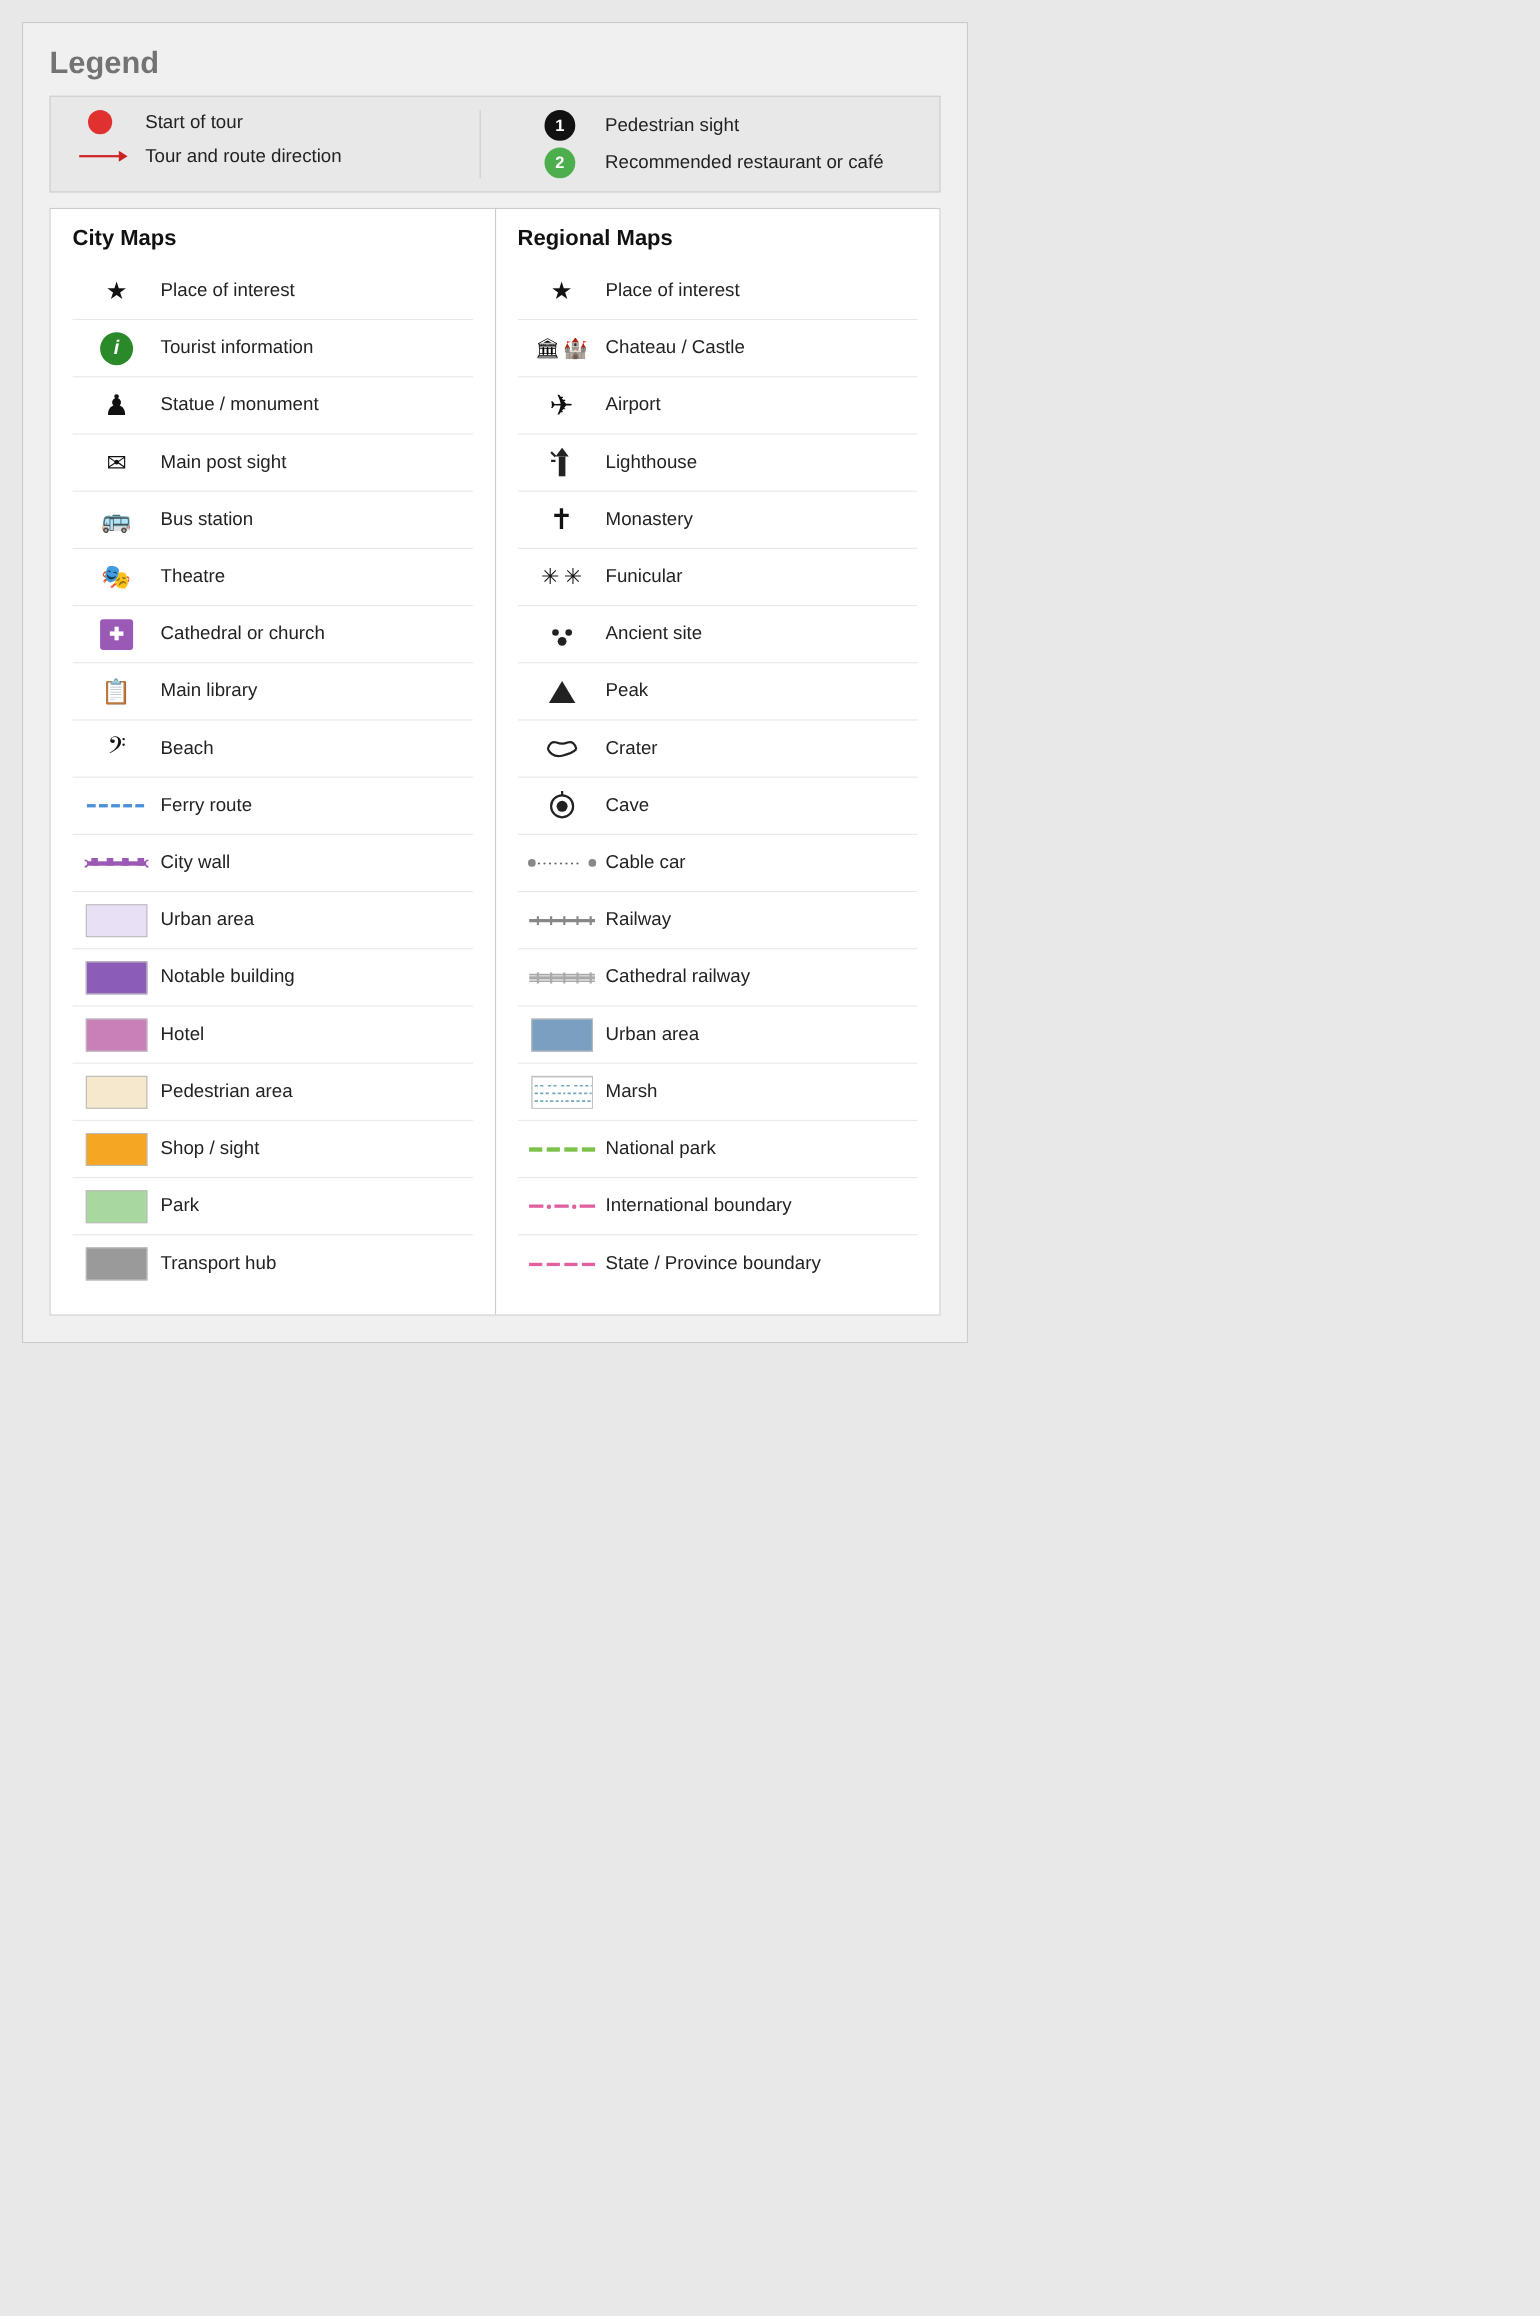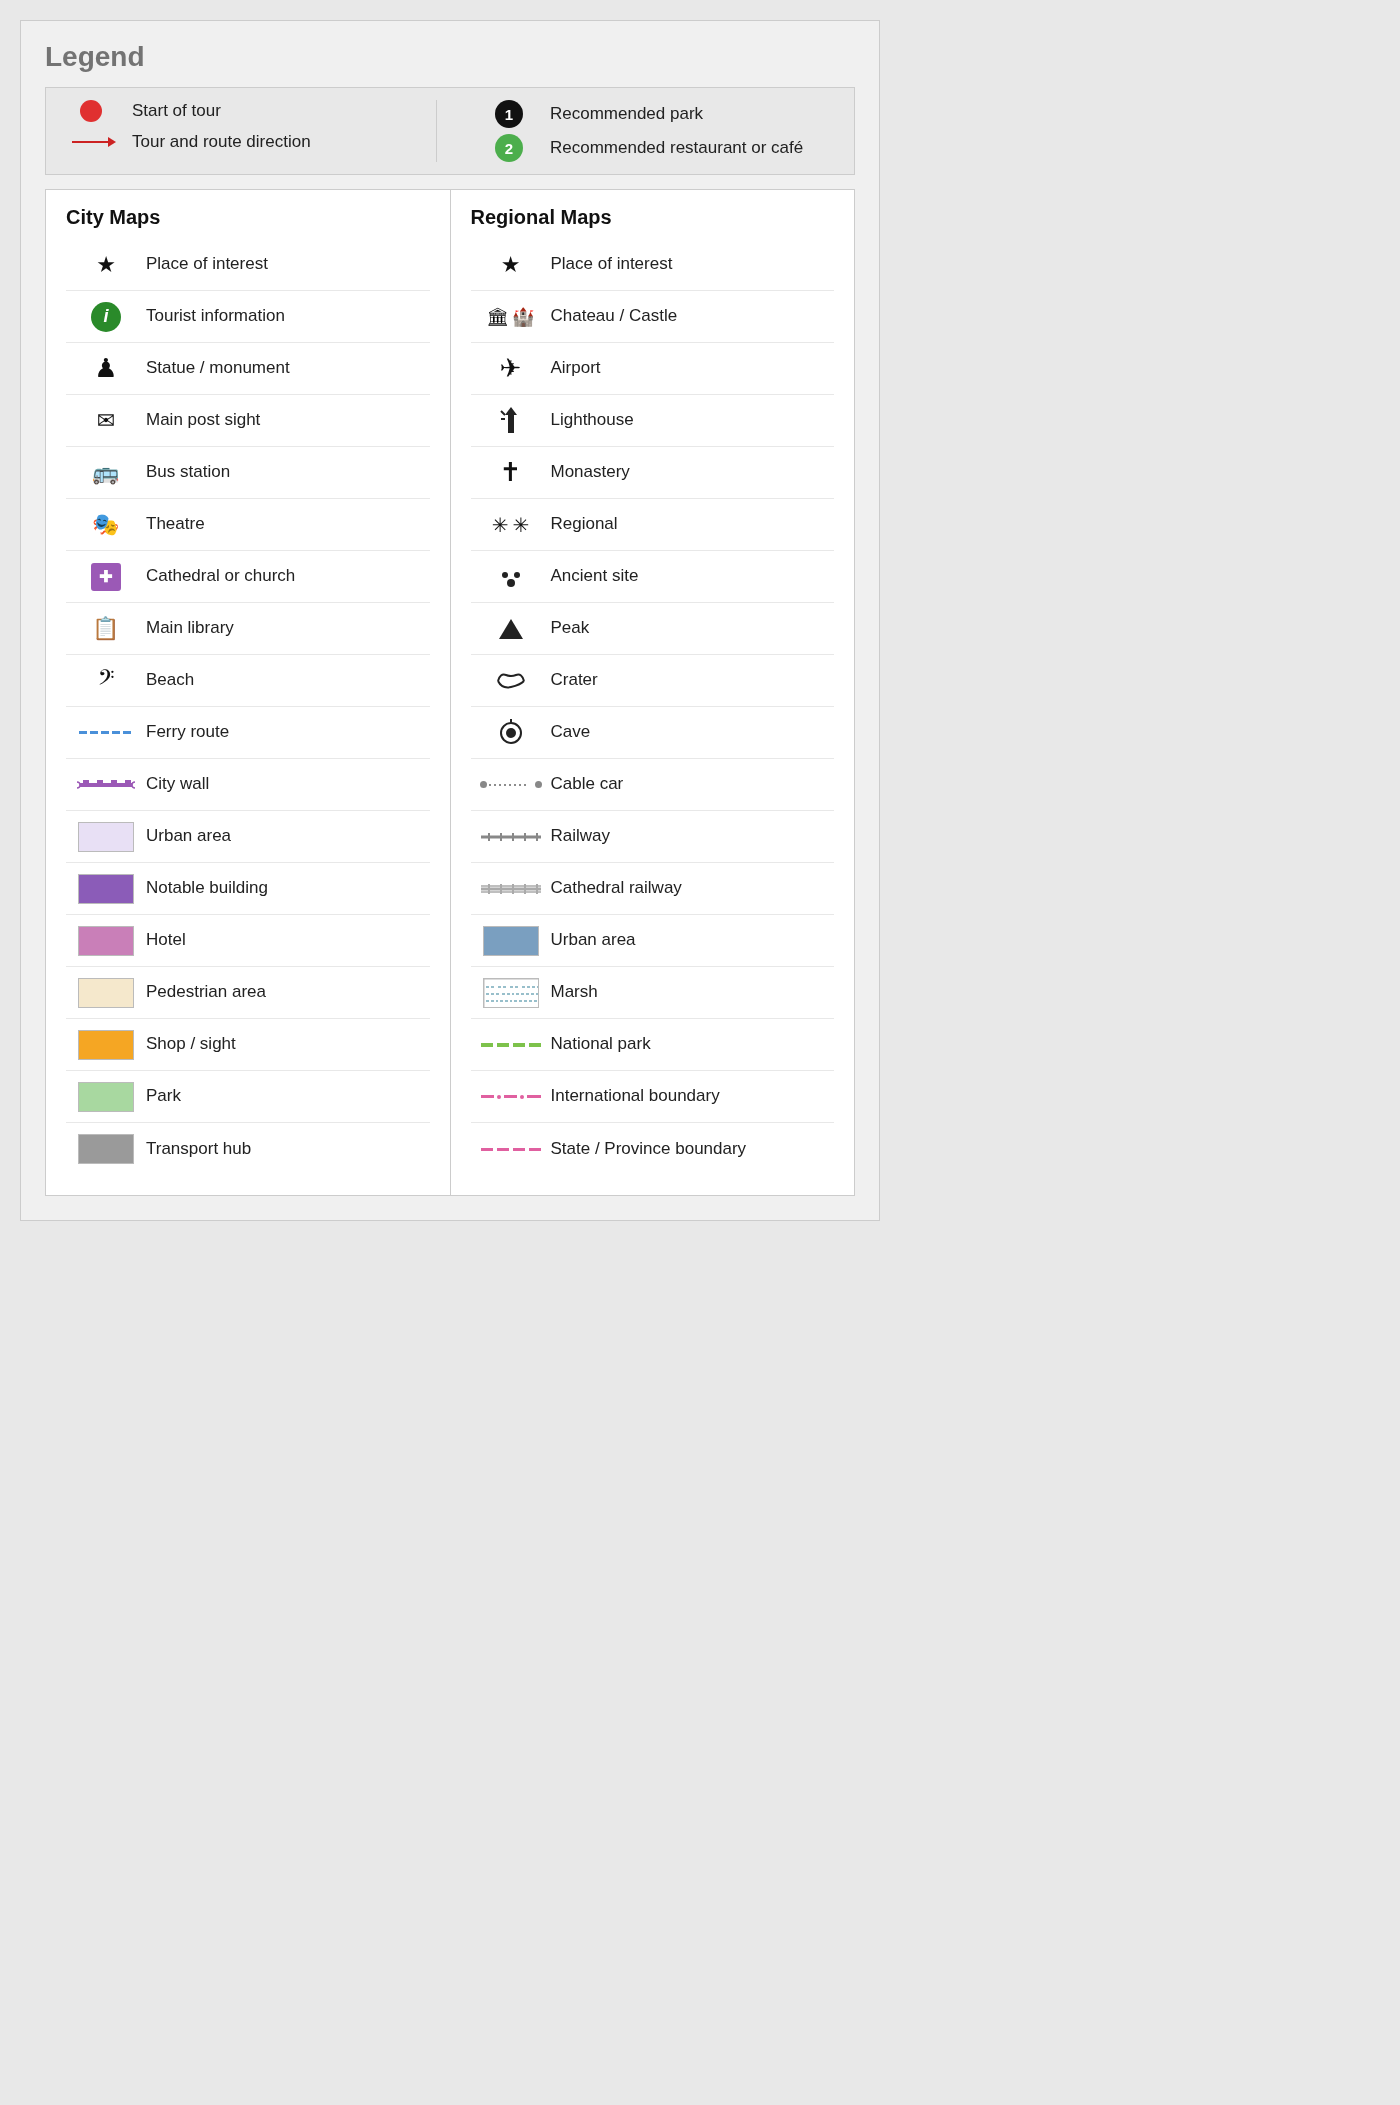--- a/index.html
+++ b/index.html
@@ -383,21 +383,21 @@
           </div>
         </div>
         <span class="intro-label">Tour and route direction</span>
       </div>
     </div>
     <div class="intro-right">
       <div class="intro-row">
         <div class="intro-icon">
           <div class="num-circle-black">1</div>
         </div>
-        <span class="intro-label">Recommended park</span>
+        <span class="intro-label">Pedestrian sight</span>
       </div>
       <div class="intro-row">
         <div class="intro-icon">
           <div class="num-circle-green">2</div>
         </div>
         <span class="intro-label">Recommended restaurant or café</span>
       </div>
     </div>
   </div>
 
@@ -593,21 +593,21 @@
         <span class="label-cell">Monastery</span>
       </div>
 
       <div class="legend-row">
         <div class="symbol-cell">
           <div class="viewpoint-icon">
             <span>✳</span>
               <span>✳</span>
           </div>
         </div>
-        <span class="label-cell">Regional</span>
+        <span class="label-cell">Funicular</span>
       </div>
 
       <div class="legend-row">
         <div class="symbol-cell">
           <svg width="28" height="28" viewBox="0 0 28 28" xmlns="http://www.w3.org/2000/svg">
             <circle cx="14" cy="20" r="4" fill="#222"></circle>
             <circle cx="8" cy="12" r="3" fill="#222"></circle>
             <circle cx="20" cy="12" r="3" fill="#222"></circle>
           </svg>
         </div>

